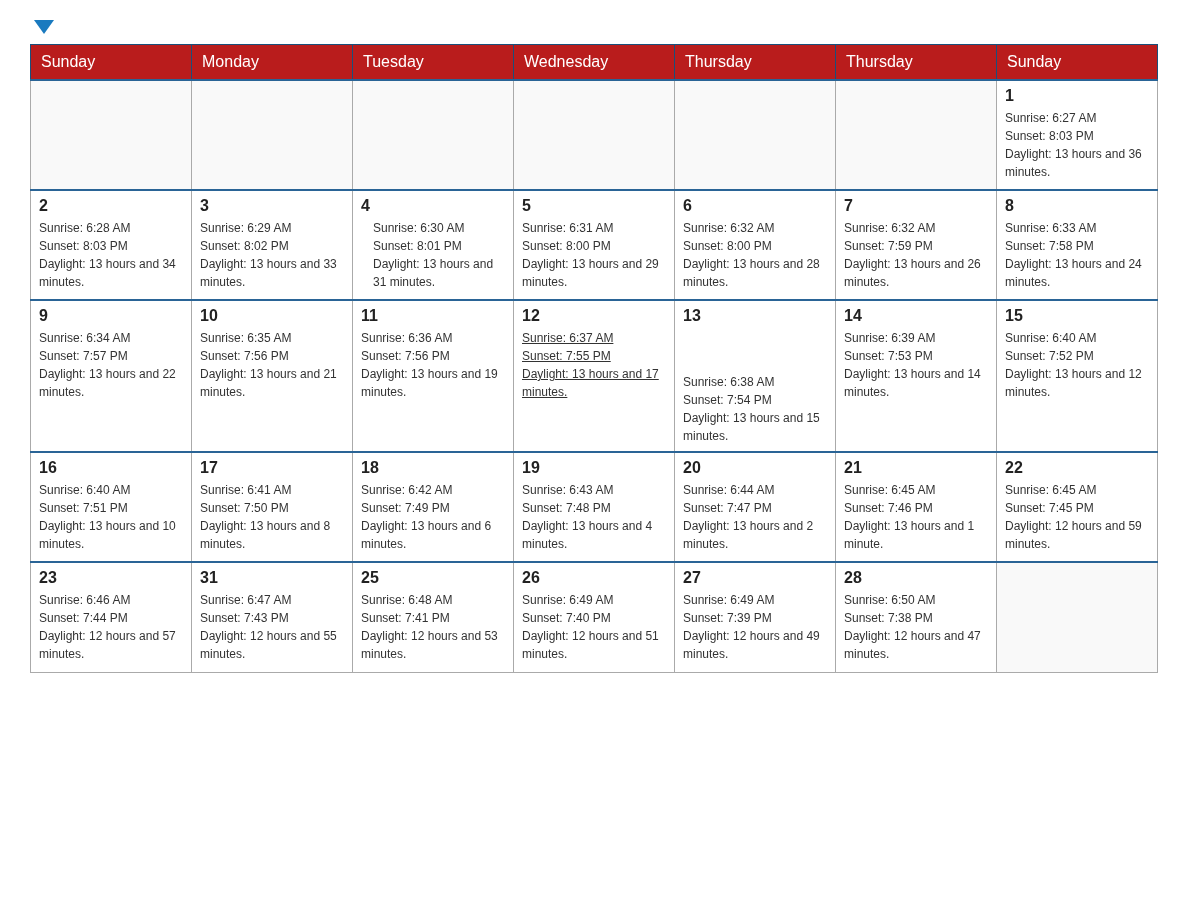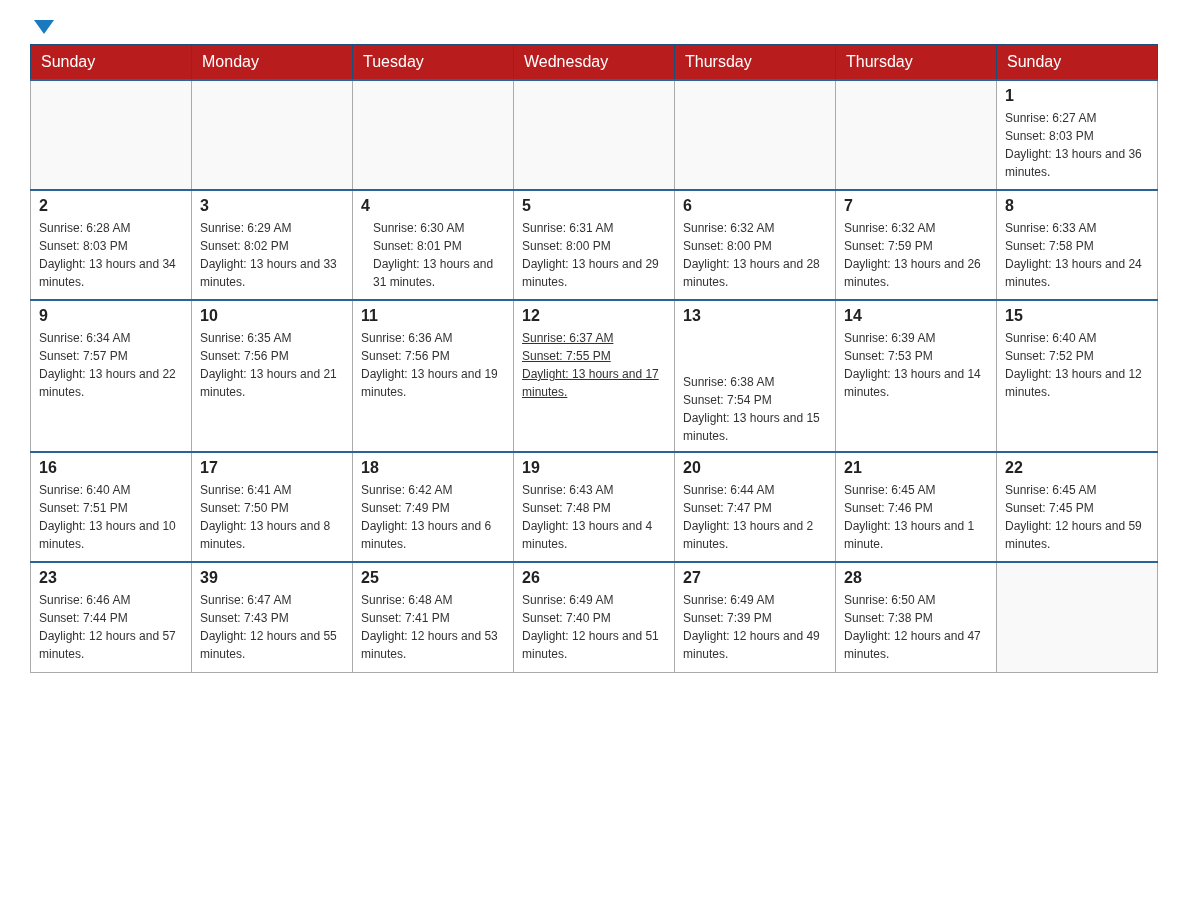--- a/index.html
+++ b/index.html
@@ -281,21 +281,21 @@
         </td>
       </tr>
       <tr class="week-row">
         <td>
           <div class="day-number">23</div>
           <div class="day-info" style="white-space: pre-line;">Sunrise: 6:46 AM
 Sunset: 7:44 PM
 Daylight: 12 hours and 57 minutes.</div>
         </td>
         <td>
-          <div class="day-number">39</div>
+          <div class="day-number">31</div>
           <div class="day-info" style="white-space: pre-line;">Sunrise: 6:47 AM
 Sunset: 7:43 PM
 Daylight: 12 hours and 55 minutes.</div>
         </td>
         <td>
           <div class="day-number">25</div>
           <div class="day-info" style="white-space: pre-line;">Sunrise: 6:48 AM
 Sunset: 7:41 PM
 Daylight: 12 hours and 53 minutes.</div>
         </td>

